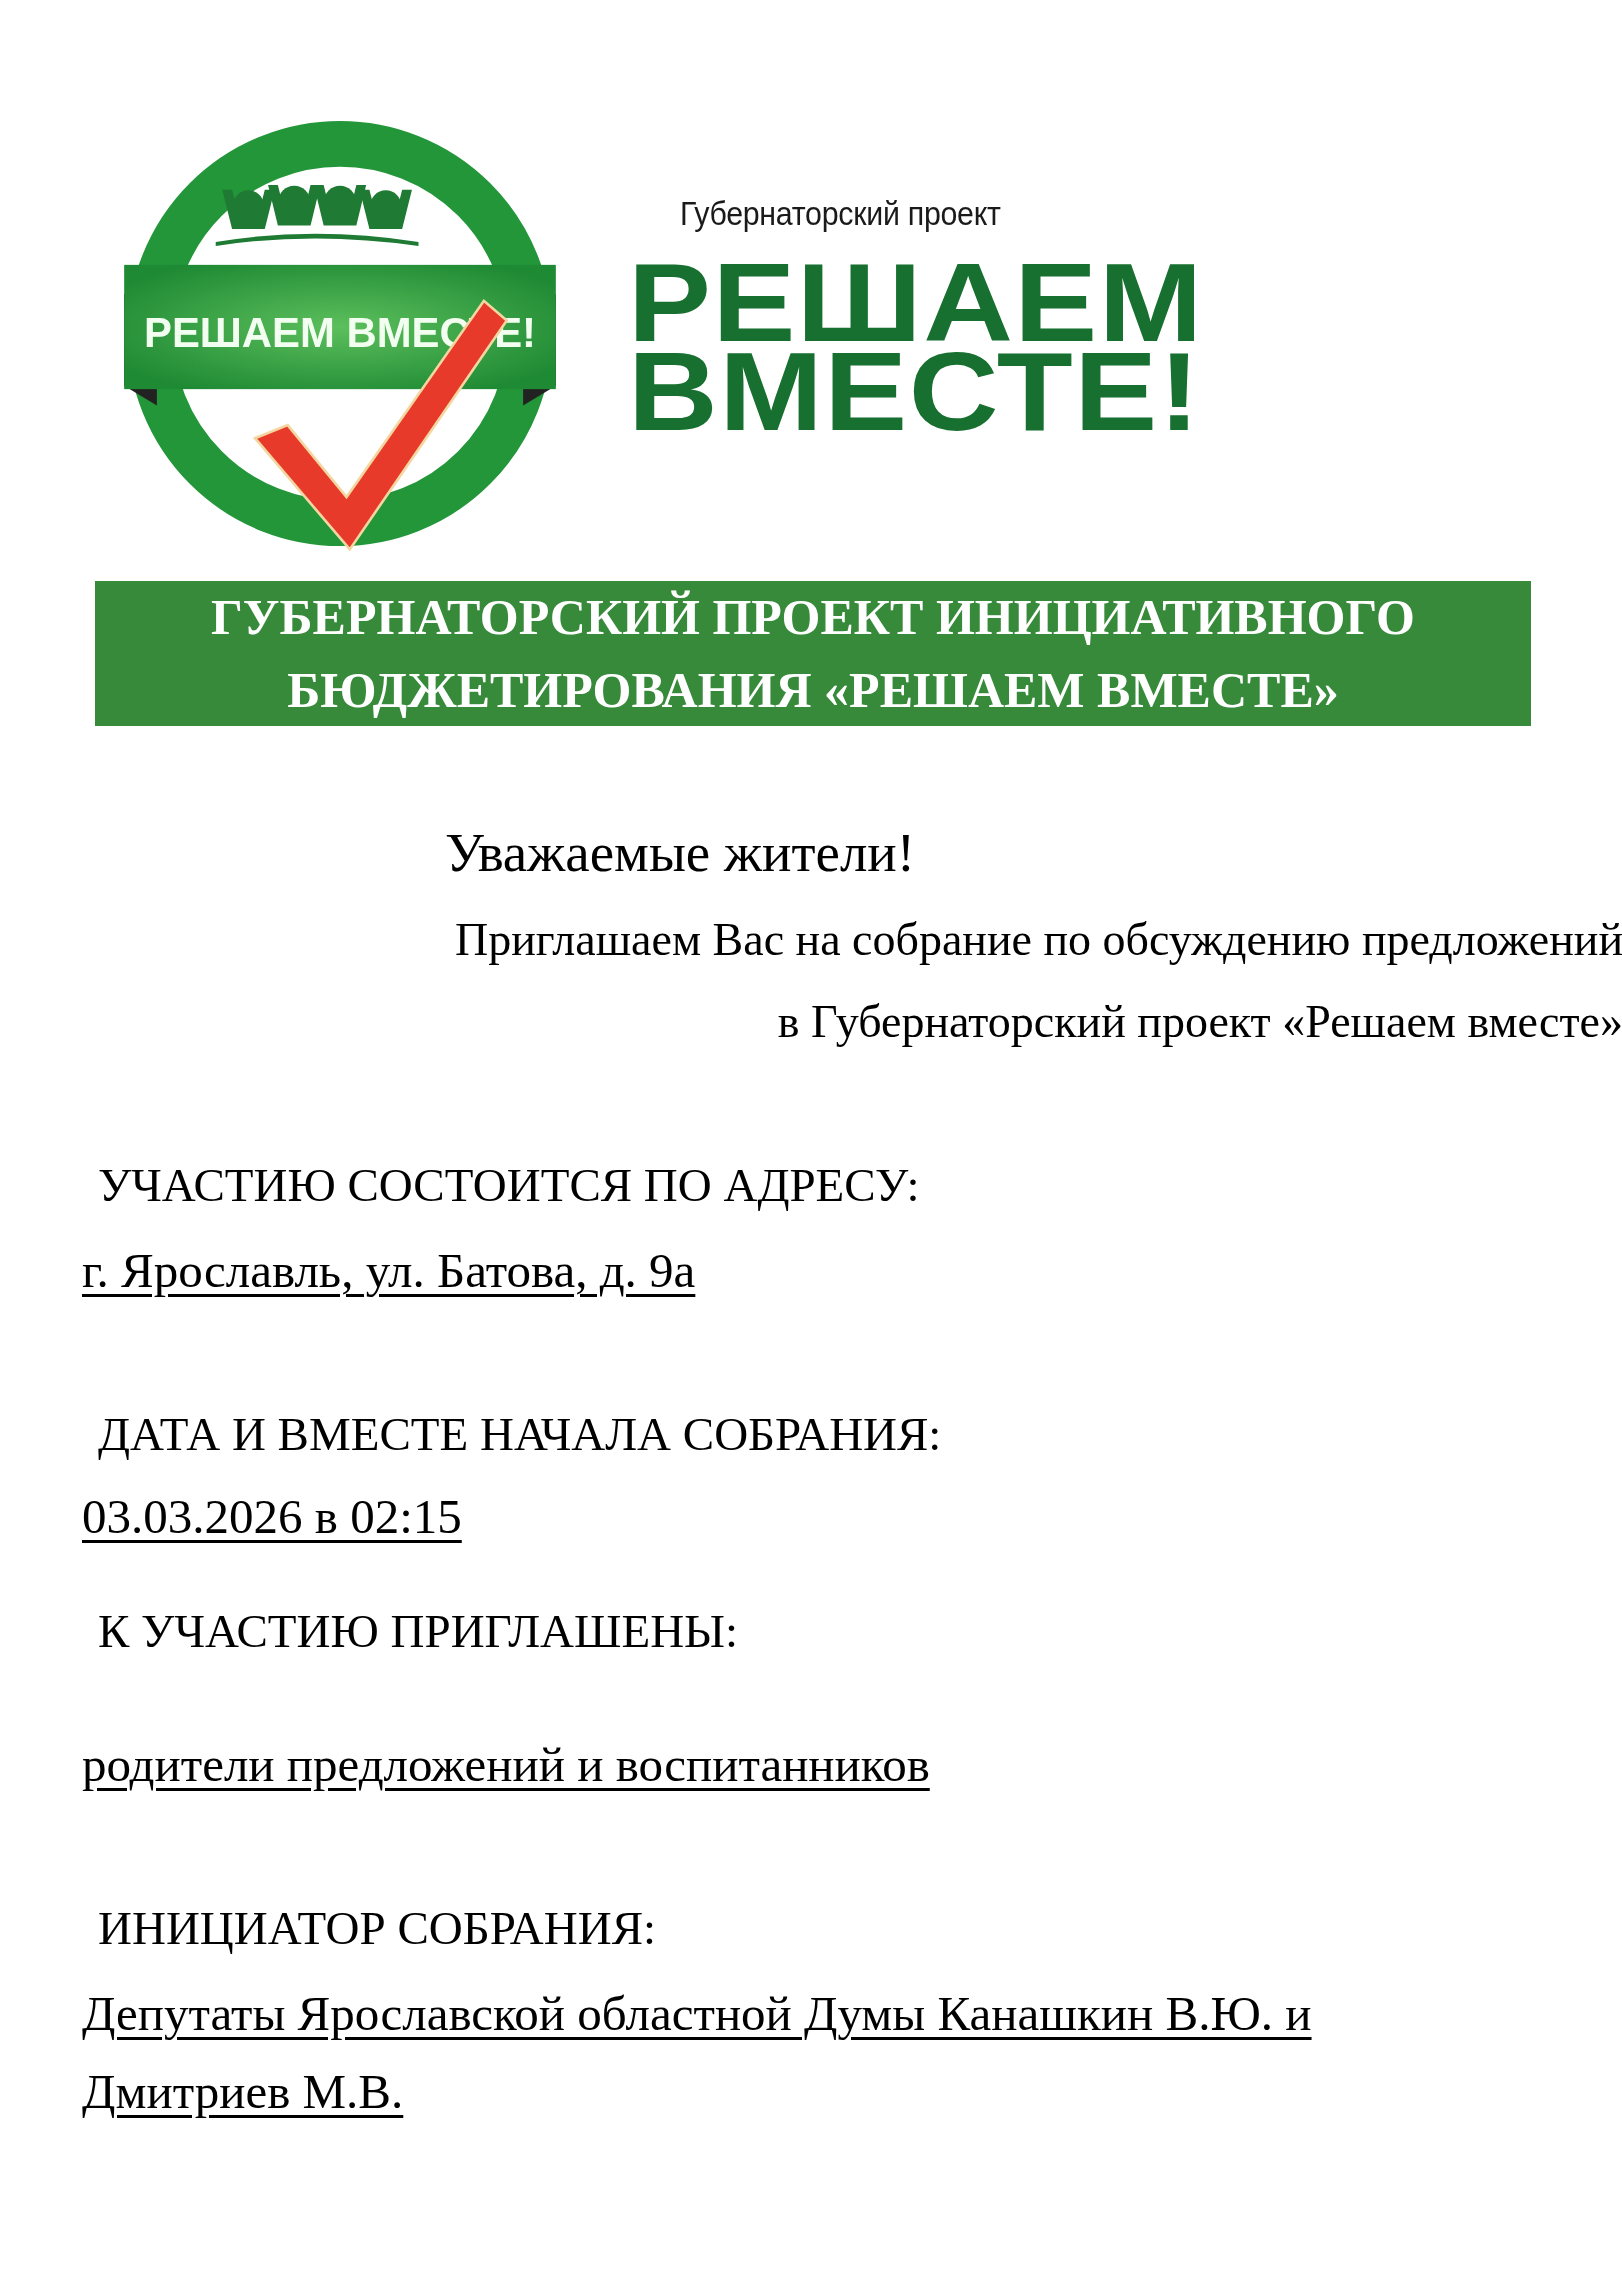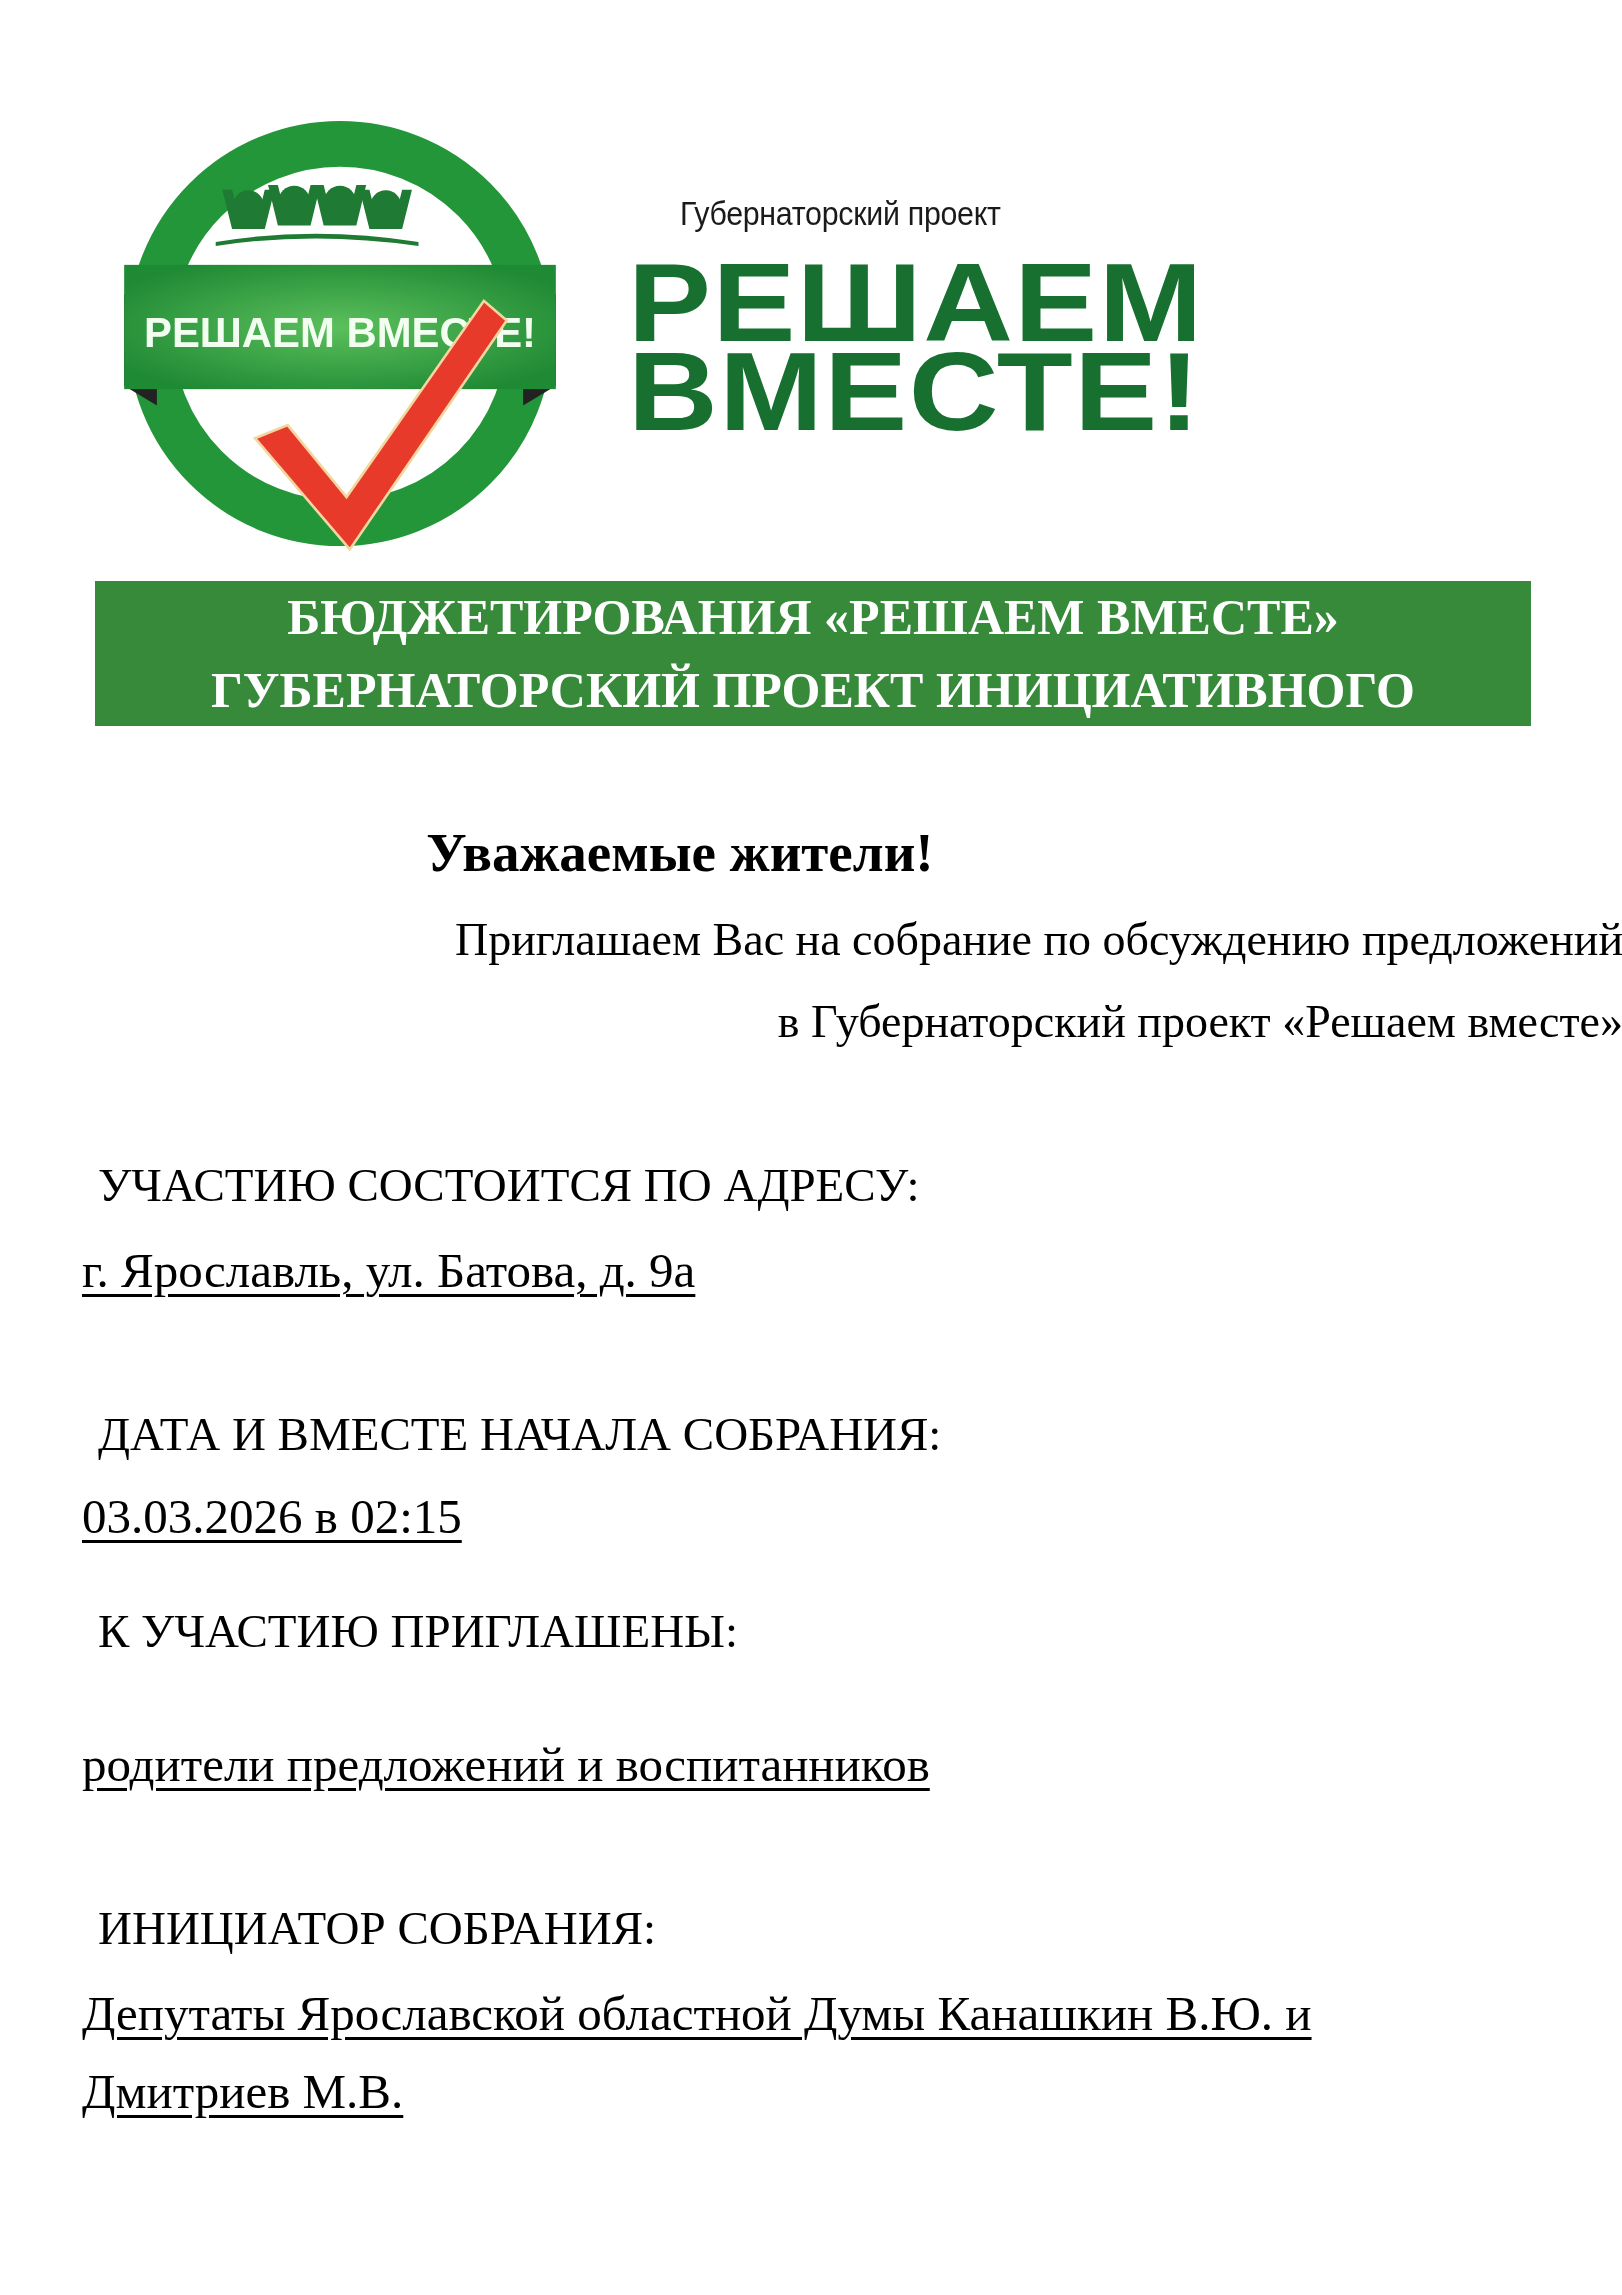--- a/index.html
+++ b/index.html
@@ -14,21 +14,21 @@
               font-weight: bold; font-size: 111px; color: #17702f; line-height: 1; letter-spacing: 1.3px;
               transform: scaleX(1.12); transform-origin: left; }
   .logo-big.l1 { top: 65px; }
   .logo-big.l2 { top: 154px; }
 
   .banner { position: absolute; left: 95px; top: 581px; width: 1436px; height: 145px; background: #368a3a;
             color: #fff; font-weight: bold; font-size: 50px; text-align: center; }
   .banner .line { height: 73px; line-height: 73px; white-space: nowrap; }
 
   .greeting { position: absolute; left: 0; width: 1360px; top: 821px; text-align: center;
-              font-weight: bold; font-size: 55px; }
+              font-weight: normal; font-size: 55px; }
   .invite { position: absolute; left: 0; width: 1623px; text-align: right; font-size: 46px; }
   .invite.l1 { top: 913px; }
   .invite.l2 { top: 995px; }
 
   .field-label { position: absolute; left: 98px; font-size: 47px; white-space: nowrap; }
   .field-value { position: absolute; left: 82px; font-size: 49px; text-decoration: underline;
                  text-decoration-thickness: 2.6px; text-underline-offset: 6.5px; white-space: nowrap; line-height: 82px; }
 </style>
 </head>
 <body>
@@ -66,22 +66,22 @@
   </svg>
 </div>
 
 <div class="logo-wordmark">
   <div class="logo-sub">Губернаторский проект</div>
   <div class="logo-big l1">РЕШАЕМ</div>
   <div class="logo-big l2">ВМЕСТЕ!</div>
 </div>
 
 <div class="banner">
+  <div class="line">ГУБЕРНАТОРСКИЙ ПРОЕКТ ИНИЦИАТИВНОГО</div>
   <div class="line">БЮДЖЕТИРОВАНИЯ «РЕШАЕМ ВМЕСТЕ»</div>
-  <div class="line">ГУБЕРНАТОРСКИЙ ПРОЕКТ ИНИЦИАТИВНОГО</div>
 </div>
 
 <div class="greeting">Уважаемые жители!</div>
 <div class="invite l1">Приглашаем Вас на собрание по обсуждению предложений</div>
 <div class="invite l2">в Губернаторский проект «Решаем вместе»</div>
 
 <div class="field-label" style="top:1158px">УЧАСТИЮ СОСТОИТСЯ ПО АДРЕСУ:</div>
 <div class="field-value" style="top:1230px">г. Ярославль, ул. Батова, д. 9а</div>
 
 <div class="field-label" style="top:1407px">ДАТА И ВМЕСТЕ НАЧАЛА СОБРАНИЯ:</div>

